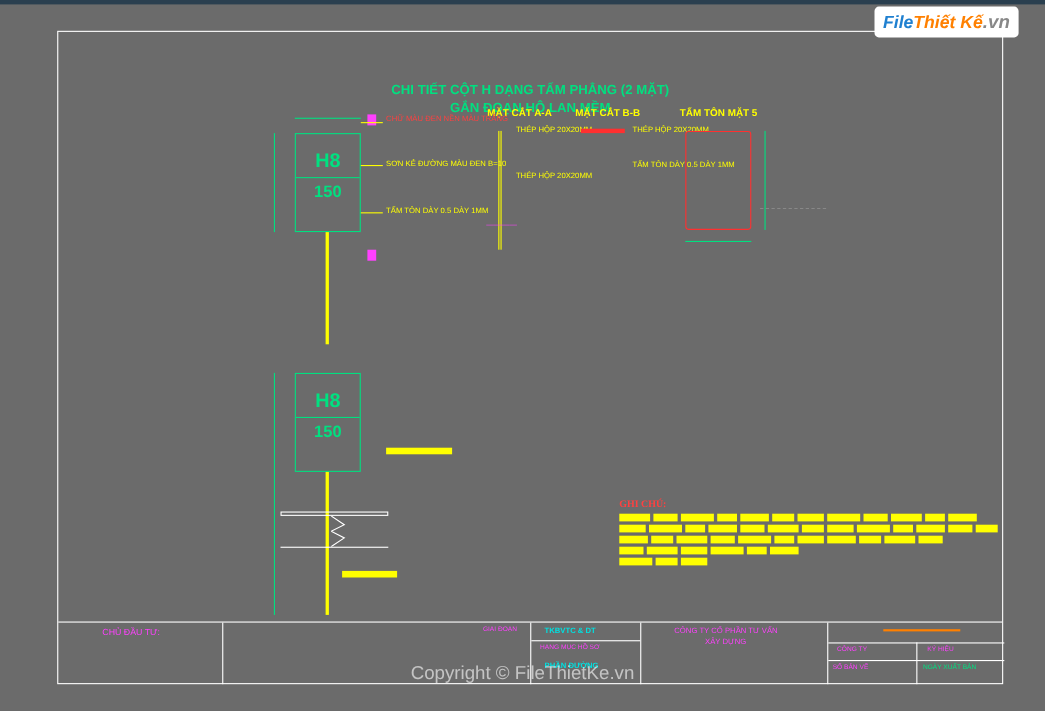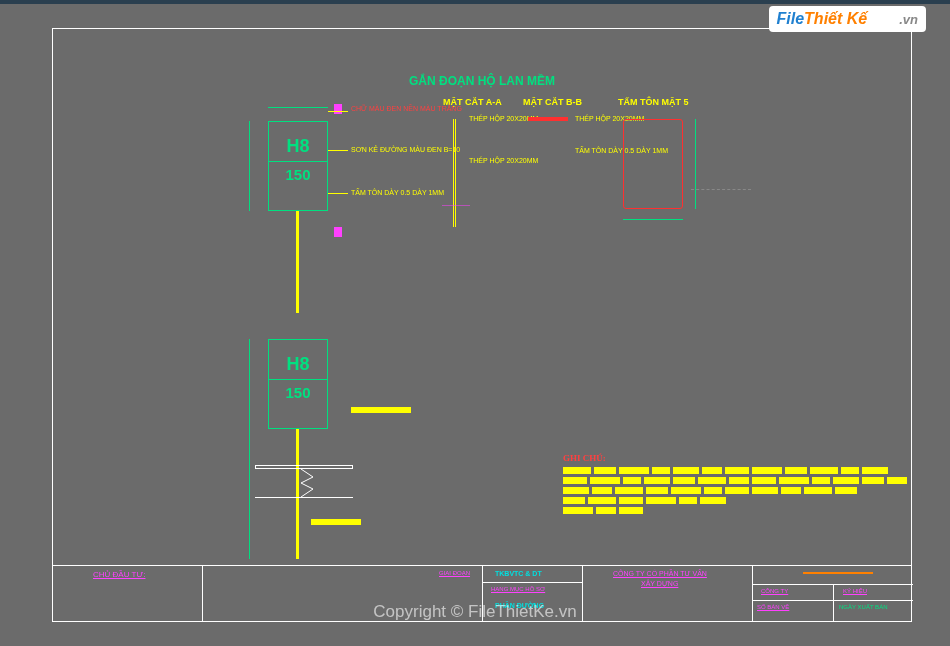--- a/index.html
+++ b/index.html
@@ -25,21 +25,21 @@
   right: 24px;
   background: #fff;
   padding: 4px 8px;
   border-radius: 4px;
   font-size: 16px;
   font-weight: bold;
   color: #2080d0;
   font-style: italic;
 }
 .logo .orange { color: #ff8000; }
-.logo .suffix { color: #888; font-size: 13px; margin-left: 32px; }
+.logo .suffix { color: #888; font-size: 17px; }
 .frame {
   position: absolute;
   top: 28px;
   left: 52px;
   width: 860px;
   height: 594px;
   border: 1px solid #fff;
 }
 .title {
   position: absolute;
@@ -133,21 +133,21 @@
   border-right: 1px solid #fff;
   height: 56px;
   font-size: 7px;
 }
 .tb-h-line {
   position: absolute;
   border-top: 1px solid #fff;
   left: 0;
   right: 0;
 }
-.magenta { color: #ff40ff; text-decoration: underline; }
+.magenta { color: #ff40ff; }
 .cyan-txt { color: #00e0e0; }
 .green-txt { color: #00e080; }
 .watermark {
   position: absolute;
   top: 602px;
   left: 0;
   right: 0;
   text-align: center;
   color: rgba(255,255,255,0.6);
   font-size: 17px;
@@ -184,20 +184,21 @@
 
 <div class="top-bar"></div>
 
 <div class="logo">
   <span>File</span><span class="orange">Thiết Kế</span><span class="suffix">.vn</span>
 </div>
 
 <div class="frame">
 
   <div class="title">
+    <div>CHI TIẾT CỘT H DẠNG TẤM PHẲNG (2 MẶT)</div>
     <div>GẮN ĐOẠN HỘ LAN MỀM</div>
   </div>
 
   <div class="section-label" style="left:390px; top:68px;">MẶT CẮT A-A</div>
   <div class="section-label" style="left:470px; top:68px;">MẶT CẮT B-B</div>
   <div class="section-label" style="left:565px; top:68px;">TẤM TÔN MẶT 5</div>
 
   <div class="sign-box" style="left:215px; top:92px; width:60px; height:90px;">
     <div class="sign-text" style="margin-top:14px;">H8</div>
     <div style="border-top:1px solid #00e080; margin:4px 0;"></div>

